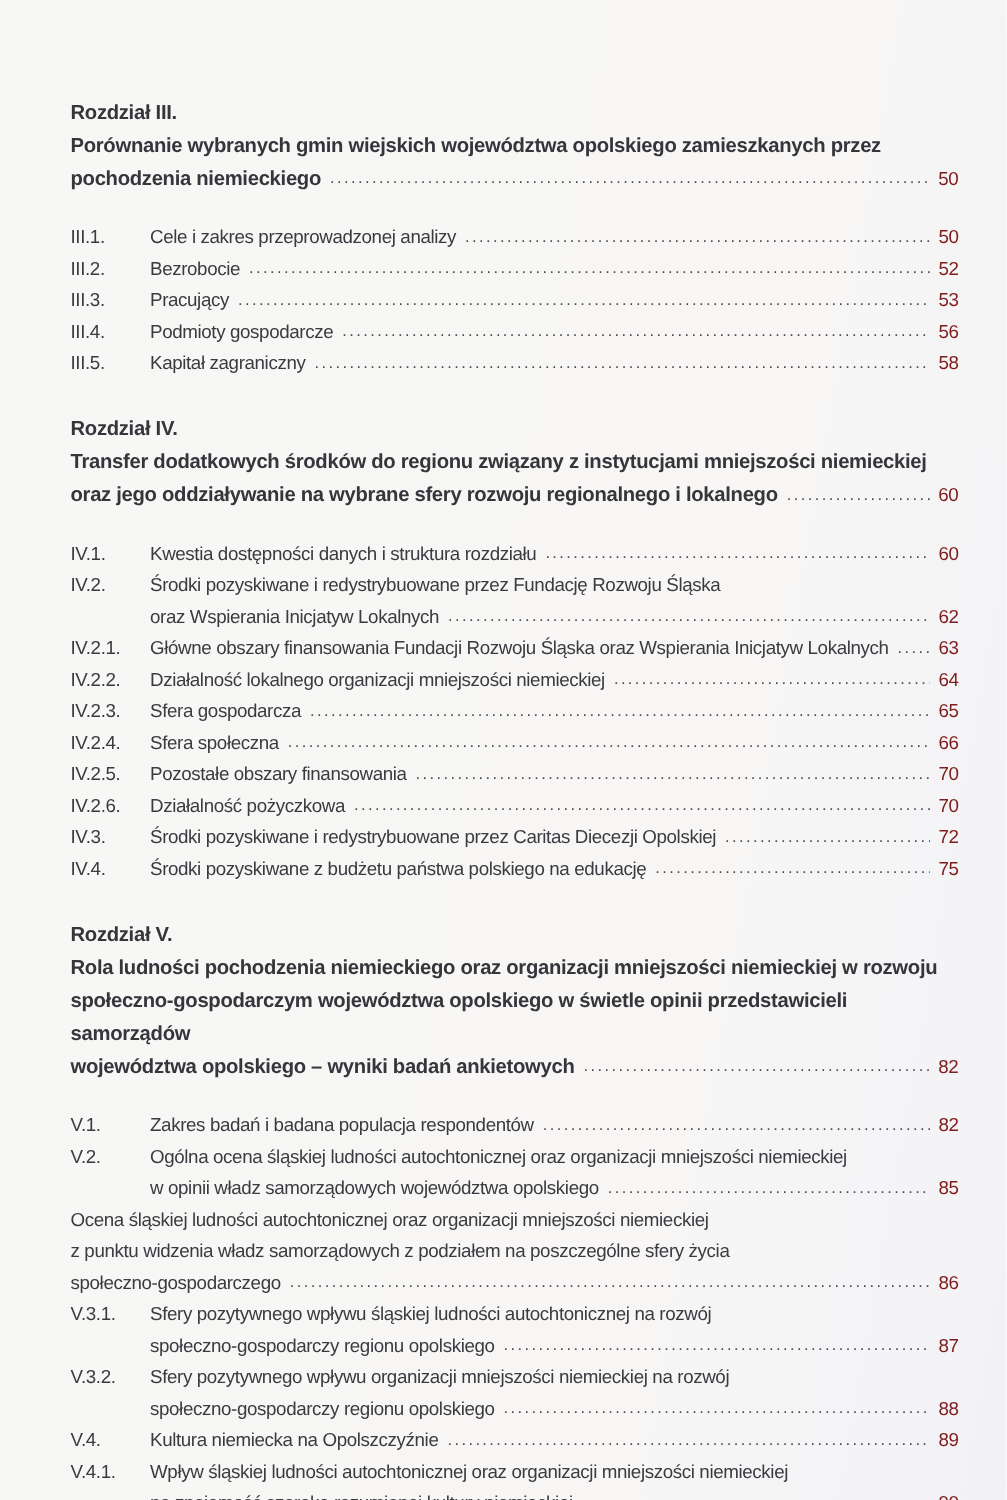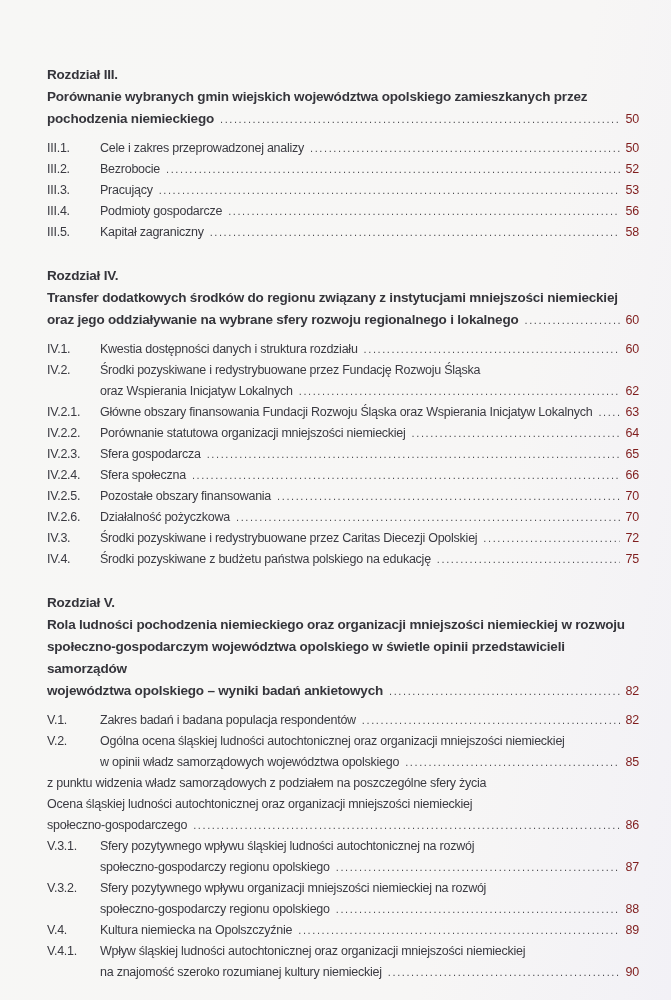--- a/index.html
+++ b/index.html
@@ -19,21 +19,21 @@
   .chapter-head {
     font-weight: bold;
     font-size: 13.5px;
     line-height: 22px;
     color: #35353b;
     letter-spacing: -0.2px;
   }
   .chapter-label { }
   .chapter-title-line { }
 
-  .item-list { margin-top: 8px; }
+  .item-list { margin-top: 18px; }
 
   .item {
     display: flex;
     font-size: 12.5px;
     line-height: 21px;
     letter-spacing: -0.25px;
   }
   .item-num { flex: 0 0 53px; }
   .item-body { flex: 1; min-width: 0; }
   .item-line { }
@@ -176,21 +176,21 @@
                 <span class="line-text">Główne obszary finansowania Fundacji Rozwoju Śląska oraz Wspierania Inicjatyw Lokalnych</span>
                 <span class="dots"></span>
                 <span class="page-num">63</span>
               </div>
             </div>
           </div>
           <div class="item">
             <span class="item-num">IV.2.2.</span>
             <div class="item-body">
               <div class="leader-line">
-                <span class="line-text">Porównanie statutowa organizacji mniejszości niemieckiej</span>
+                <span class="line-text">Działalność lokalnego organizacji mniejszości niemieckiej</span>
                 <span class="dots"></span>
                 <span class="page-num">64</span>
               </div>
             </div>
           </div>
           <div class="item">
             <span class="item-num">IV.2.3.</span>
             <div class="item-body">
               <div class="leader-line">
                 <span class="line-text">Sfera gospodarcza</span>
@@ -279,22 +279,22 @@
               <div class="item-line">Ogólna ocena śląskiej ludności autochtonicznej oraz organizacji mniejszości niemieckiej</div>
               <div class="leader-line">
                 <span class="line-text">w opinii władz samorządowych województwa opolskiego</span>
                 <span class="dots"></span>
                 <span class="page-num">85</span>
               </div>
             </div>
           </div>
           <div class="item">
             <div class="item-body">
+              <div class="item-line">Ocena śląskiej ludności autochtonicznej oraz organizacji mniejszości niemieckiej</div>
               <div class="item-line">z punktu widzenia władz samorządowych z podziałem na poszczególne sfery życia</div>
-              <div class="item-line">Ocena śląskiej ludności autochtonicznej oraz organizacji mniejszości niemieckiej</div>
               <div class="leader-line">
                 <span class="line-text">społeczno-gospodarczego</span>
                 <span class="dots"></span>
                 <span class="page-num">86</span>
               </div>
             </div>
           </div>
           <div class="item">
             <span class="item-num">V.3.1.</span>
             <div class="item-body">

